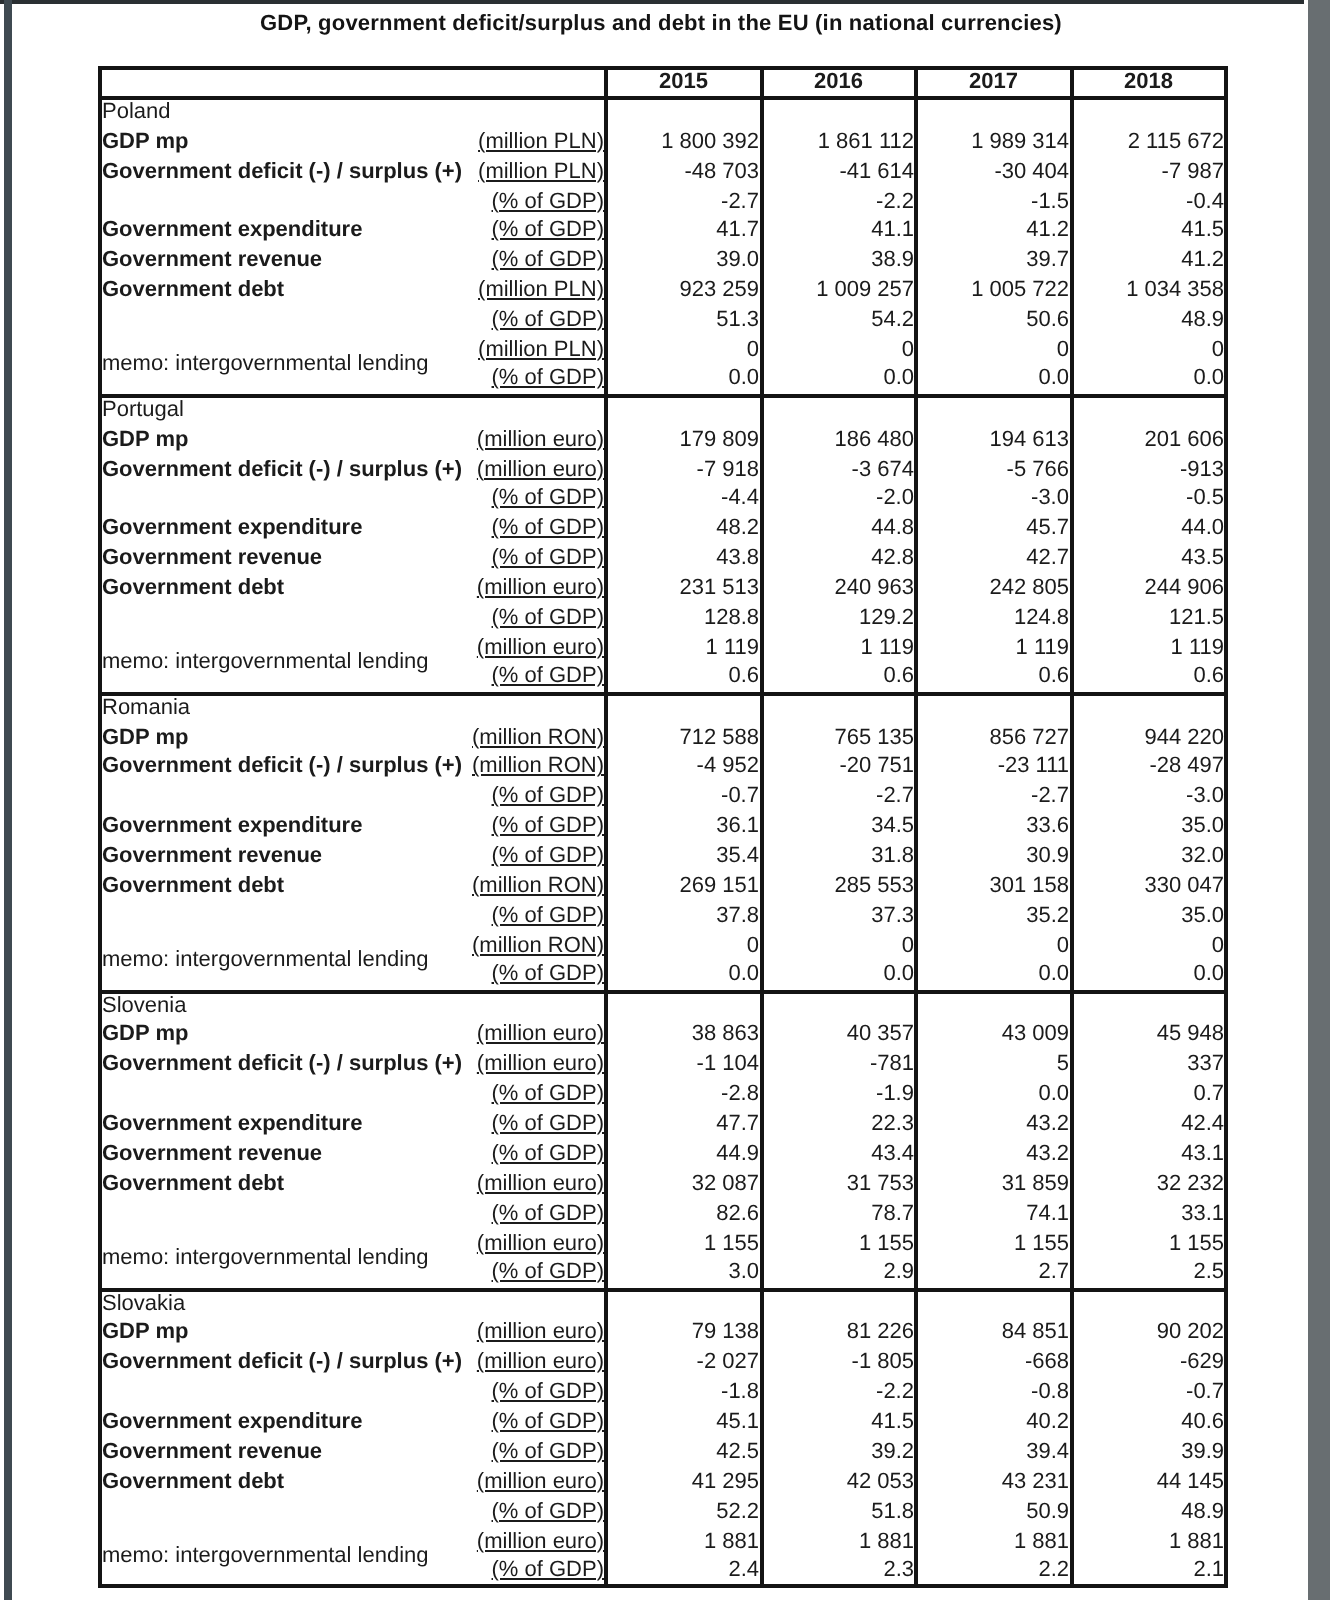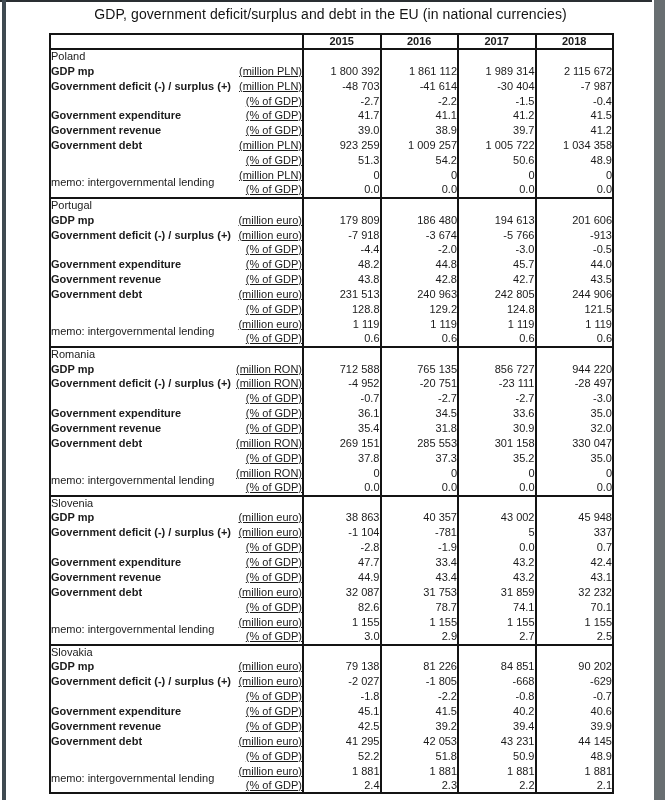--- a/index.html
+++ b/index.html
@@ -9,21 +9,21 @@
     font-family:"Liberation Sans", sans-serif;
     position:relative;
     color:#1b1b1b;
   }
   .edge-top  { position:absolute; top:0; left:0; width:652px; height:2px; background:#2a2f32; }
   .edge-left { position:absolute; top:0; left:2px; width:4px; height:800px; background:#3f4a51; }
   .edge-right{ position:absolute; top:0; left:654px; width:11px; height:800px; background:#686e71; }
 
   .doc-title {
     position:absolute; top:6px; left:49px; width:563px;
-    text-align:center; font-weight:normal; font-size:14px; color:#141414;
+    text-align:center; font-weight:bold; font-size:11px; color:#141414;
     letter-spacing:0.1px;
   }
 
   table.gdp {
     position:absolute; top:33px; left:49px; width:563px;
     border-collapse:collapse; table-layout:fixed;
     border:2px solid #141414;
   }
   table.gdp col.c-label { width:150px; }
   table.gdp col.c-unit  { width:103px; }
@@ -317,21 +317,21 @@
         <td class="vsep"></td>
         <td class="vsep"></td>
         <td class="vsep"></td>
         <td class="vsep"></td>
       </tr>
       <tr>
         <td class="label-cell">GDP mp</td>
         <td class="unit-cell">(million euro)</td>
         <td class="value-cell">38 863</td>
         <td class="value-cell">40 357</td>
-        <td class="value-cell">43 002</td>
+        <td class="value-cell">43 009</td>
         <td class="value-cell">45 948</td>
       </tr>
       <tr>
         <td class="label-cell">Government deficit (-) / surplus (+)</td>
         <td class="unit-cell">(million euro)</td>
         <td class="value-cell">-1 104</td>
         <td class="value-cell">-781</td>
         <td class="value-cell">5</td>
         <td class="value-cell">337</td>
       </tr>
@@ -340,21 +340,21 @@
         <td class="unit-cell">(% of GDP)</td>
         <td class="value-cell">-2.8</td>
         <td class="value-cell">-1.9</td>
         <td class="value-cell">0.0</td>
         <td class="value-cell">0.7</td>
       </tr>
       <tr>
         <td class="label-cell">Government expenditure</td>
         <td class="unit-cell">(% of GDP)</td>
         <td class="value-cell">47.7</td>
-        <td class="value-cell">33.4</td>
+        <td class="value-cell">22.3</td>
         <td class="value-cell">43.2</td>
         <td class="value-cell">42.4</td>
       </tr>
       <tr>
         <td class="label-cell">Government revenue</td>
         <td class="unit-cell">(% of GDP)</td>
         <td class="value-cell">44.9</td>
         <td class="value-cell">43.4</td>
         <td class="value-cell">43.2</td>
         <td class="value-cell">43.1</td>
@@ -366,21 +366,21 @@
         <td class="value-cell">31 753</td>
         <td class="value-cell">31 859</td>
         <td class="value-cell">32 232</td>
       </tr>
       <tr>
         <td class="label-cell"></td>
         <td class="unit-cell">(% of GDP)</td>
         <td class="value-cell">82.6</td>
         <td class="value-cell">78.7</td>
         <td class="value-cell">74.1</td>
-        <td class="value-cell">70.1</td>
+        <td class="value-cell">33.1</td>
       </tr>
       <tr>
         <td class="memo-label" rowspan="2">memo: intergovernmental lending</td>
         <td class="unit-cell">(million euro)</td>
         <td class="value-cell">1 155</td>
         <td class="value-cell">1 155</td>
         <td class="value-cell">1 155</td>
         <td class="value-cell">1 155</td>
       </tr>
       <tr>

